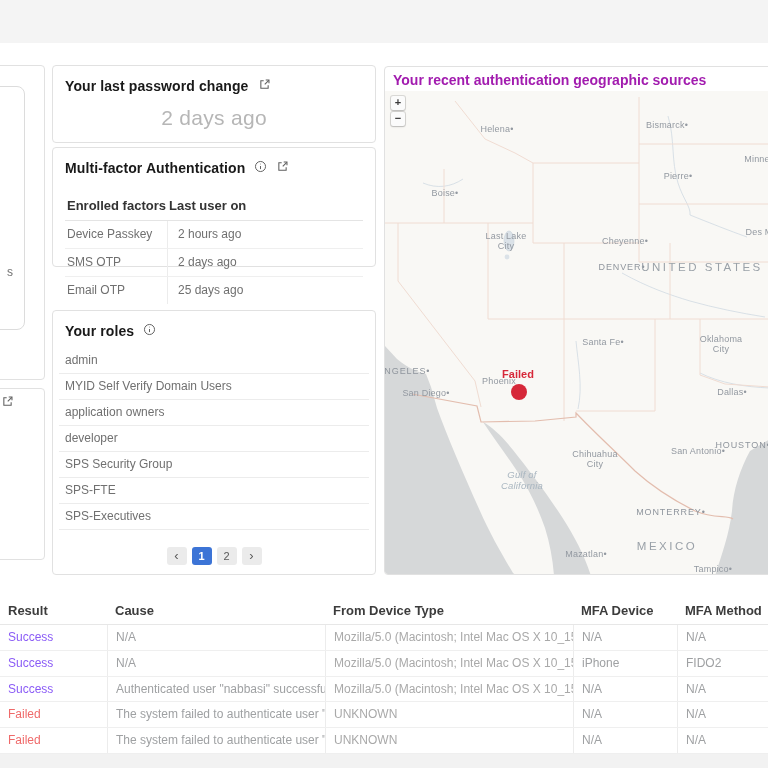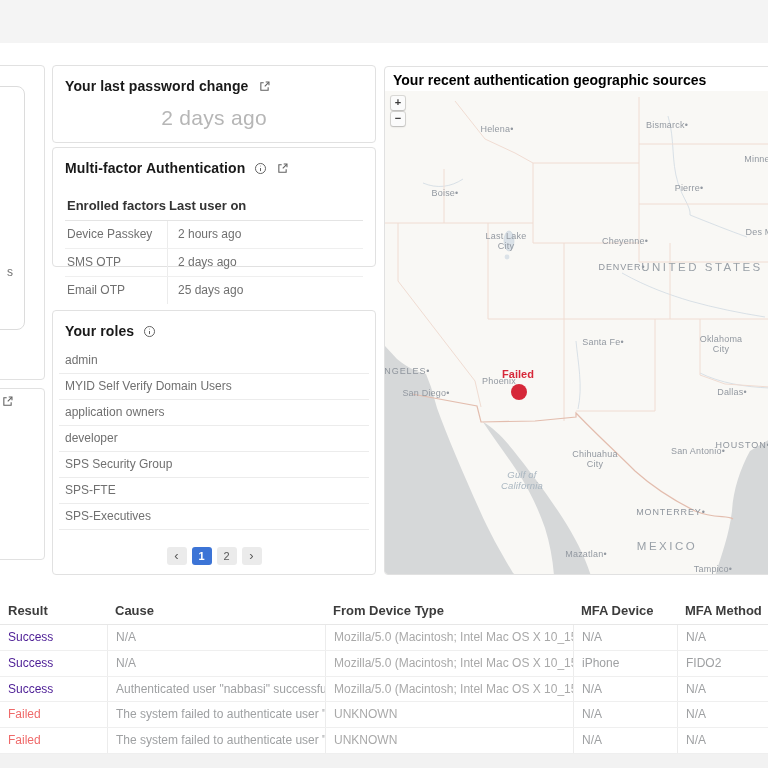--- a/index.html
+++ b/index.html
@@ -1,21 +1,21 @@
 <!DOCTYPE html>
 <html><head>
 <meta charset="utf-8">
 <style>
   html,body{margin:0;padding:0;background:#fff;}
   .screen{position:relative;width:768px;height:768px;overflow:hidden;background:#fff;
     font-family:"Liberation Sans",sans-serif;-webkit-font-smoothing:antialiased;}
   .topband{position:absolute;left:0;top:0;width:768px;height:43px;background:#f4f4f4;}
 
   .card{position:absolute;background:#fff;border:1px solid #e1e1e1;border-radius:4px;box-sizing:border-box;}
-  .card-title-row{display:flex;align-items:center;gap:9px;padding:12px 12px 0 12px;}
+  .card-title-row{display:flex;align-items:flex-start;gap:9px;padding:12px 12px 0 12px;}
   .card-title{font-size:14px;font-weight:700;color:#191919;letter-spacing:.1px;white-space:nowrap;}
   .icon{display:inline-flex;align-items:center;justify-content:center;color:#5f5f5f;cursor:pointer;}
   .icon svg{display:block;}
 
   
   .card-cut-a{left:-16px;top:65px;width:61px;height:315px;}
   .card-cut-a .inner-box{position:absolute;left:-12px;top:20px;width:50px;height:242px;
     border:1px solid #dcdcdc;border-radius:8px;}
   .card-cut-a .cut-text{position:absolute;left:22px;top:199px;font-size:12px;color:#707070;}
   .card-cut-b{left:-16px;top:388px;width:61px;height:172px;}
@@ -42,21 +42,21 @@
   .role-item{height:25px;line-height:25px;padding-left:6px;font-size:12px;color:#707070;
     border-bottom:1px solid #ececec;white-space:nowrap;overflow:hidden;}
   .pagination{position:absolute;left:0;right:0;bottom:9px;display:flex;justify-content:center;gap:5px;}
   .pg-btn{min-width:20px;height:18px;border-radius:3px;background:#ebebeb;color:#5a5a5a;
     font-size:11px;line-height:18px;text-align:center;cursor:pointer;border:none;padding:0 2px;}
   .pg-btn.active{background:#3c74d6;color:#fff;font-weight:700;}
   .pg-btn.arrow{font-size:13px;line-height:16px;}
 
   
   .card-map{left:384px;top:66px;width:390px;height:509px;border-radius:4px;overflow:hidden;}
-  .map-title{position:absolute;left:8px;top:5px;font-size:14px;font-weight:700;color:#000000;white-space:nowrap;}
+  .map-title{position:absolute;left:8px;top:5px;font-size:14px;font-weight:700;color:#a21caf;white-space:nowrap;}
   .map-canvas{position:absolute;left:0;top:24px;width:385px;height:485px;background:#f9f8f5;overflow:hidden;cursor:grab;}
   .map-canvas svg{position:absolute;left:0;top:0;}
   .mlbl{position:absolute;transform:translate(-50%,-50%);font-size:9px;color:#9399a1;
     white-space:nowrap;letter-spacing:.2px;pointer-events:none;}
   .mlbl.caps{letter-spacing:.9px;color:#8f959d;font-size:9px;}
   .mlbl.country{font-size:11.5px;letter-spacing:2.5px;color:#9aa1a8;}
   .mlbl.water{font-style:italic;color:#a9b6c0;font-size:9.5px;white-space:normal;width:66px;text-align:center;line-height:1.15;}
   .mlbl.two{white-space:normal;width:58px;text-align:center;line-height:1.15;}
   .map-marker{position:absolute;left:126px;top:293px;width:16px;height:16px;border-radius:50%;
     background:#d62839;cursor:pointer;}
@@ -67,21 +67,21 @@
     border-radius:2px;font-size:11px;line-height:13px;text-align:center;color:#3a3a3a;cursor:pointer;font-weight:700;}
 
   
   .auth-table{position:absolute;left:0;top:596px;width:768px;}
   .t-hrow,.t-row{display:grid;grid-template-columns:107px 218px 248px 104px 1fr;box-sizing:border-box;}
   .t-hrow{height:29px;border-bottom:1px solid #e7e7e7;}
   .t-hcell{font-size:13px;font-weight:700;color:#3c3c3c;line-height:29px;padding-left:8px;white-space:nowrap;overflow:hidden;}
   .t-row{height:25.8px;border-bottom:1px solid #efefef;}
   .t-cell{font-size:12px;color:#9fa1a3;line-height:25px;padding-left:8px;white-space:nowrap;overflow:hidden;}
   .t-cell+.t-cell{border-left:1px solid #ececec;}
-  .t-cell.success{color:#4c1d95;}
+  .t-cell.success{color:#8b5cf6;}
   .t-cell.failed{color:#ef6a6a;}
   .t-cell.device{color:#a9a9a9;}
   .table-footer-strip{position:absolute;left:0;top:754px;width:768px;height:14px;background:#f2f2f2;}
 </style>
 </head>
 <body>
 
 <div class="screen">
   <div class="topband"></div>
 
@@ -195,21 +195,21 @@
         <path d="M283,25 C290,48 286,70 293,92 C298,108 306,116 305,124 M305,124 C325,132 345,140 362,146 M237,182 C262,196 285,204 305,210 C330,217 355,222 380,226 M191,250 C193,272 198,295 193,318 M38,92 C52,98 66,96 78,88 M315,282 C335,292 360,296 385,297" fill="none" stroke="#ccd7e0" stroke-width="0.9" opacity="0.8"></path>
 
         <path d="M254,6 L254,171 M254,53 L385,53 M254,113 L385,113 M254,171 L385,171 M148,72 L254,72 M148,152 L254,152 M148,72 L148,152 M285,152 L285,228 M179,152 L179,228 M0,132 L148,132 M103,132 L103,228 M103,228 L385,228 M179,228 L179,330 M270,228 L270,320 M191,320 L270,320 M59,78 L59,132 M70,10 L100,48 L130,62 L148,72 M13,132 L13,190 L90,290 L96,316 M315,228 L315,284 L340,293 L385,296" fill="none" stroke="#f0dcd2" stroke-width="1"></path>
 
         <path d="M27,303 L92,315 L96,331 L150,330 L191,326 L191,322 C210,342 230,360 250,380 C270,398 290,410 310,420 C330,428 342,424 348,428" fill="none" stroke="#e3bdae" stroke-width="1.2"></path>
       </svg>
 
       <span class="mlbl" style="left:112px;top:38px;">Helena•</span>
       <span class="mlbl" style="left:282px;top:34px;">Bismarck•</span>
       <span class="mlbl" style="left:372px;top:68px;">Minne</span>
-      <span class="mlbl" style="left:304px;top:85px;margin-top:12px;">Pierre•</span>
+      <span class="mlbl" style="left:293px;top:85px;">Pierre•</span>
       <span class="mlbl" style="left:60px;top:102px;">Boise•</span>
       <span class="mlbl" style="left:374px;top:141px;">Des M</span>
       <span class="mlbl two" style="left:121px;top:150px;">Last Lake City</span>
       <span class="mlbl" style="left:240px;top:150px;">Cheyenne•</span>
       <span class="mlbl caps" style="left:237px;top:176px;">DENVER•</span>
       <span class="mlbl country" style="left:317px;top:176px;">UNITED STATES</span>
       <span class="mlbl" style="left:218px;top:251px;">Santa Fe•</span>
       <span class="mlbl two" style="left:336px;top:253px;">Oklahoma City</span>
       <span class="mlbl caps" style="left:14px;top:280px;">S ANGELES•</span>
       <span class="mlbl" style="left:41px;top:302px;">San Diego•</span>

